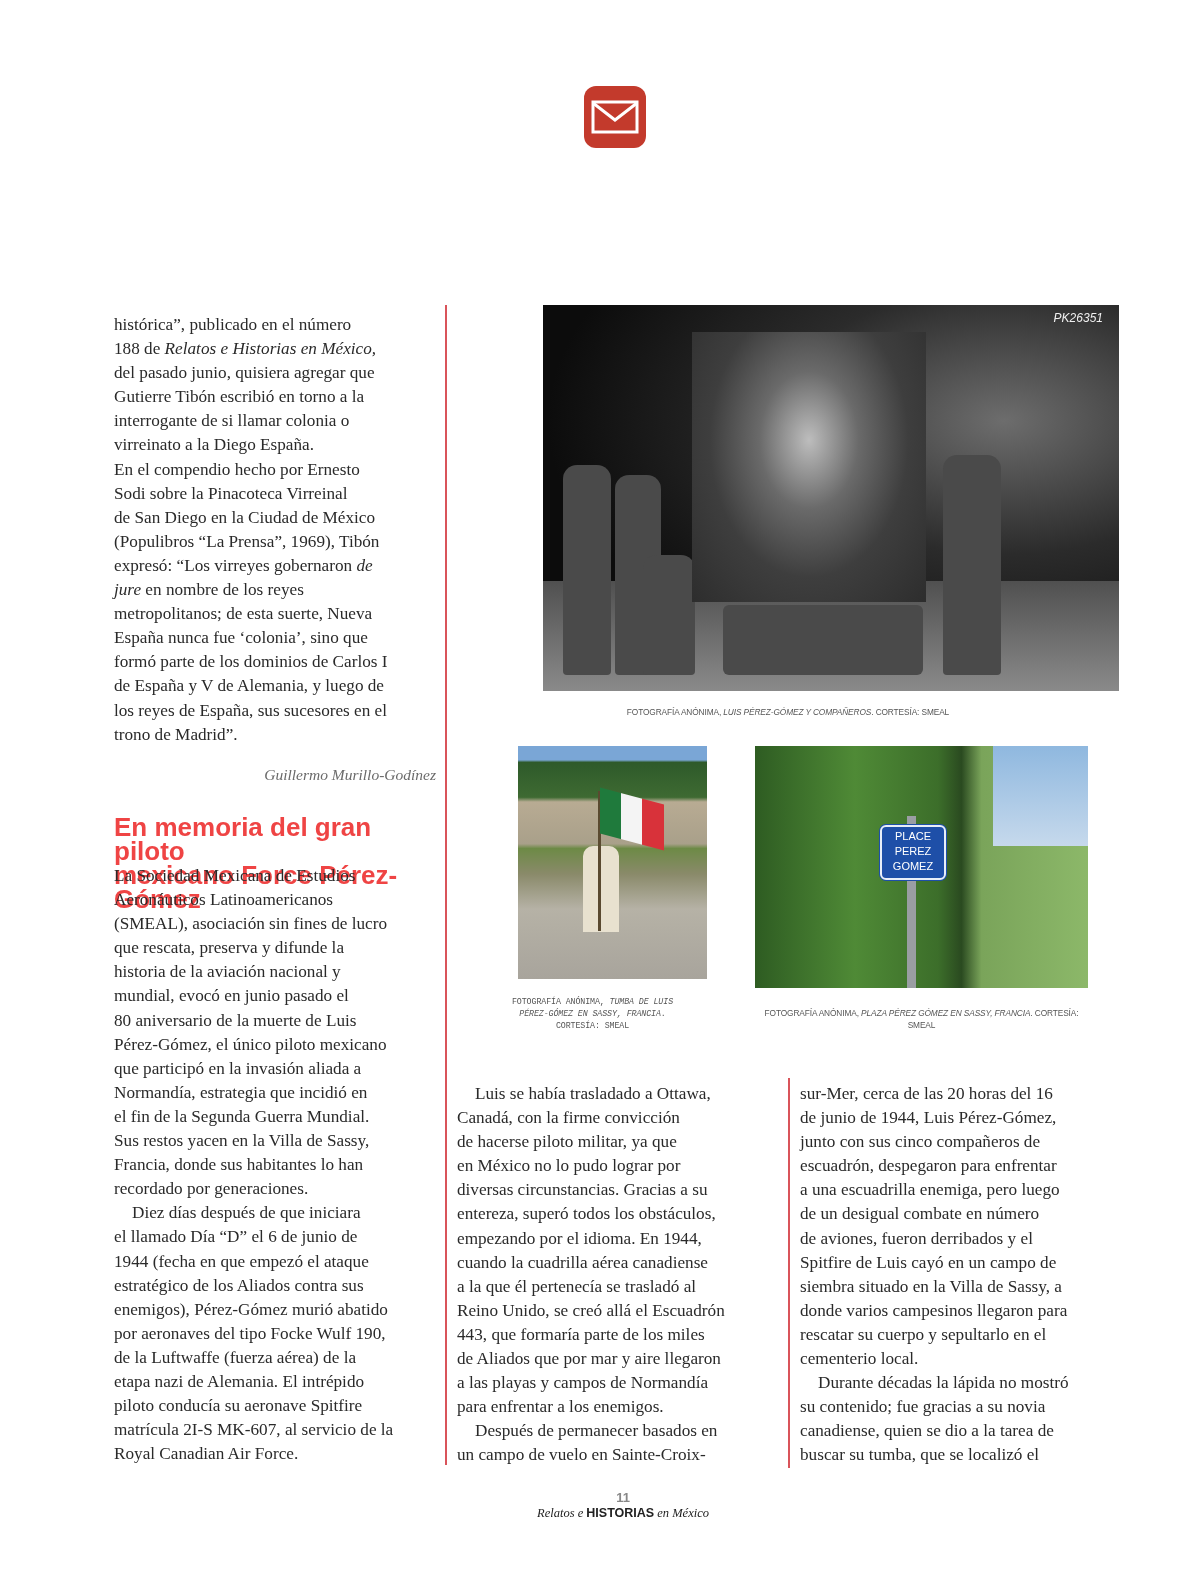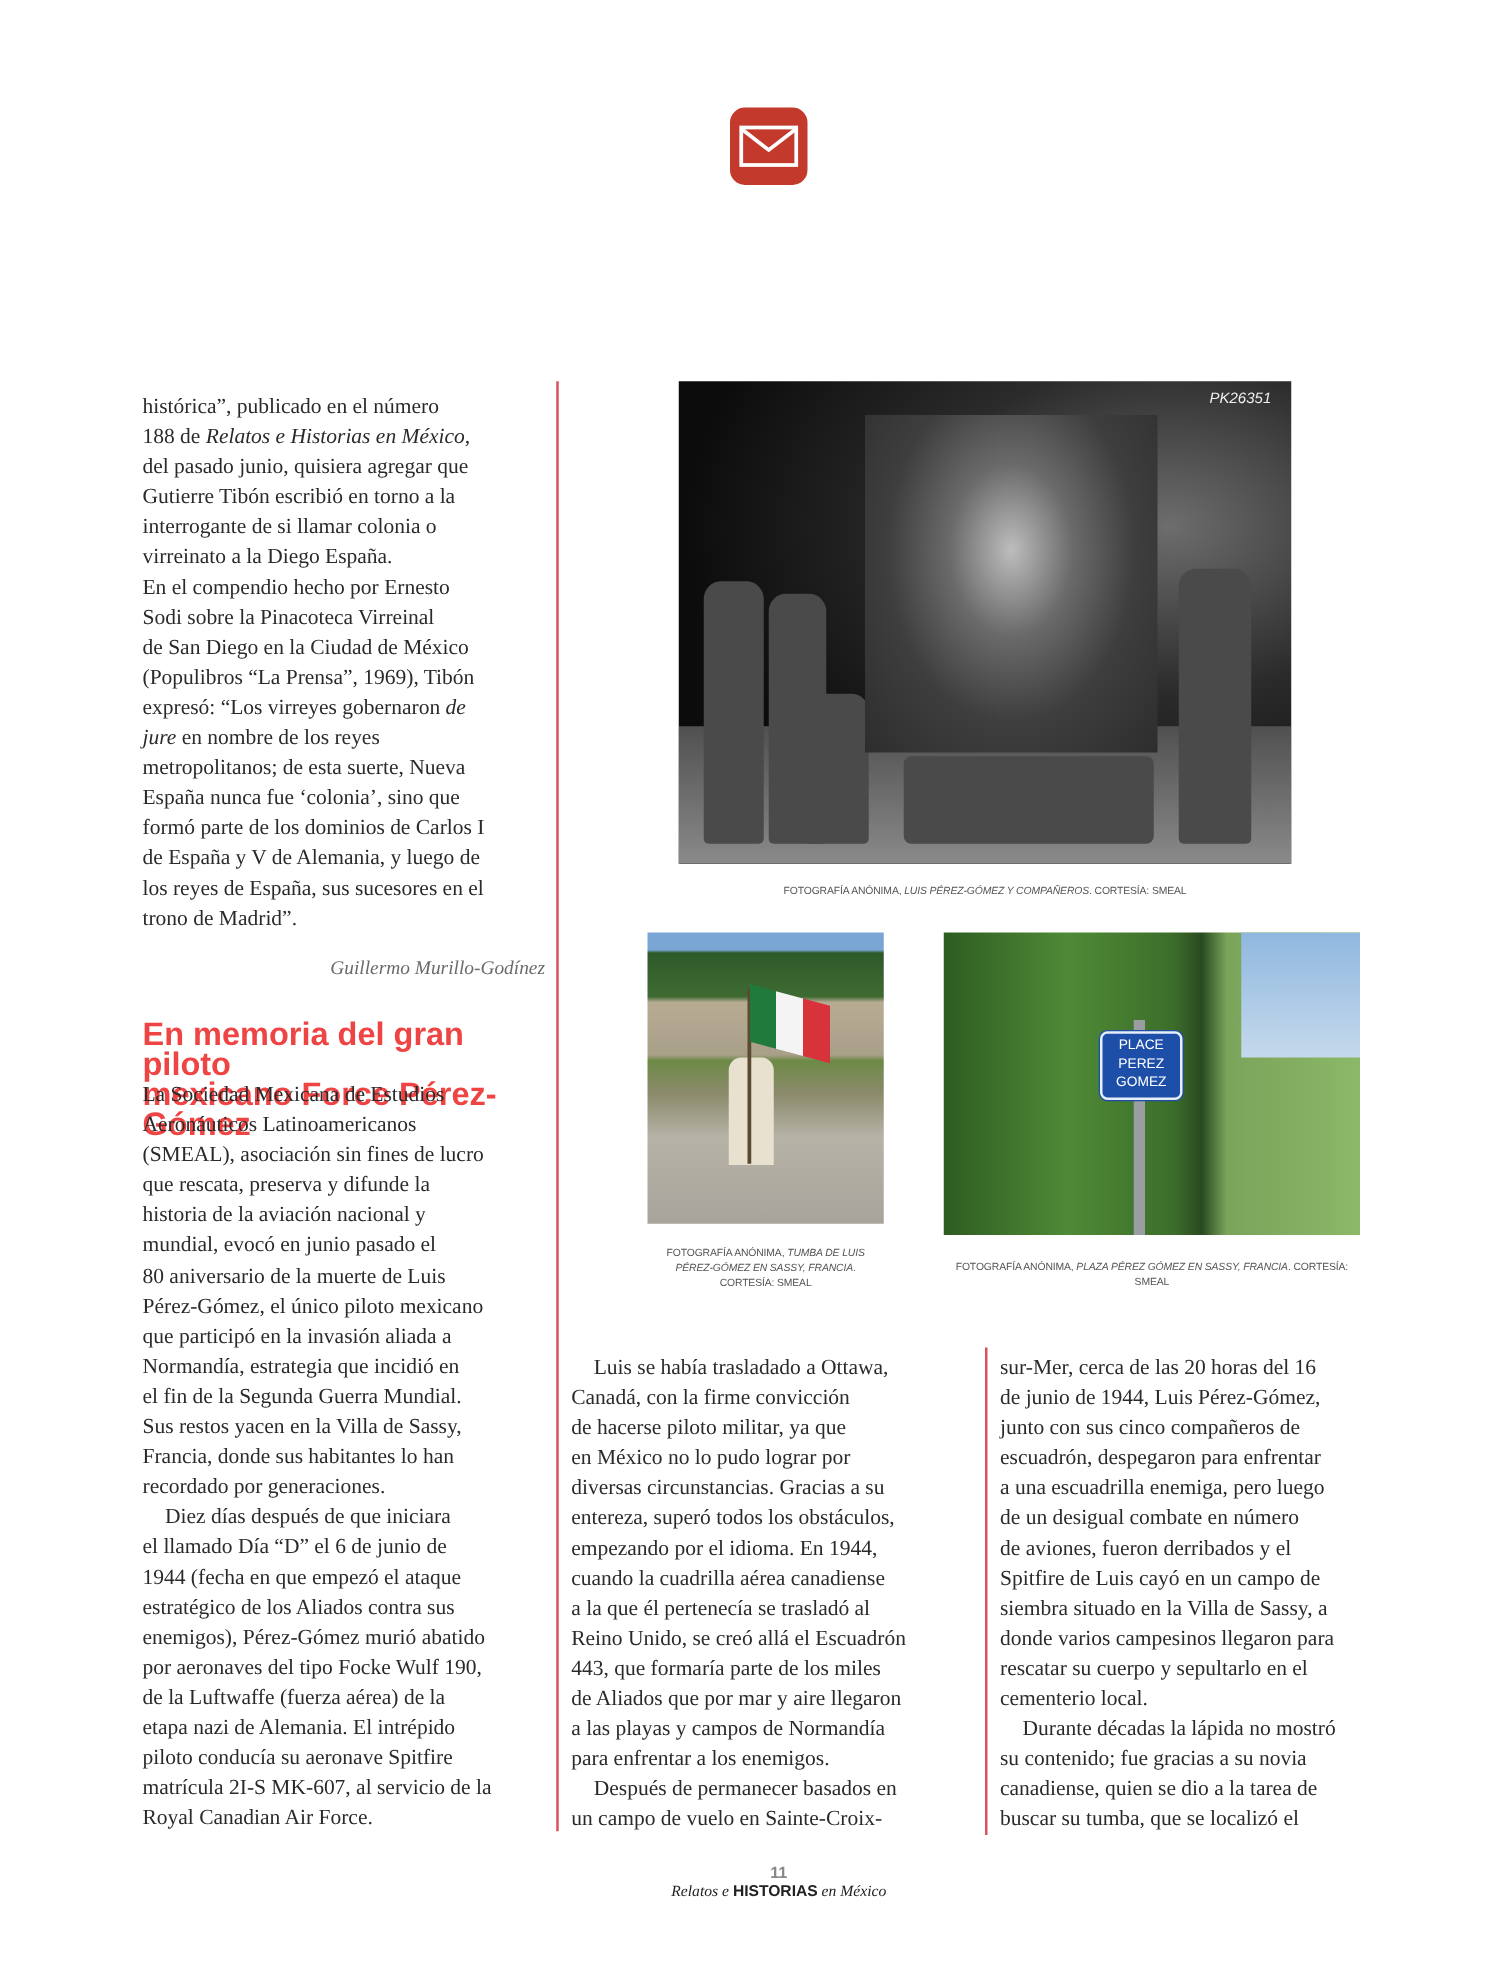--- a/index.html
+++ b/index.html
@@ -19,21 +19,21 @@
   .col3 { left: 800px; top: 1082px; width: 322px; }
   .line { display: block; white-space: nowrap; }
   .sig { display: block; text-align: right; font-style: italic; color: #6a6a6a; font-size: 15.5px; margin-top: 16px; }
 
   .heading { position: absolute; left: 114px; top: 815px; width: 330px;
              font-family: "Liberation Sans", "DejaVu Sans", sans-serif; font-weight: bold;
              color: #ef4444; font-size: 26px; line-height: 24px; }
   .col1b { left: 114px; top: 864px; width: 322px; }
 
   .photo { position: absolute; overflow: hidden; }
-  .photo-main { left: 543px; top: 305px; width: 490px; height: 386px;
+  .photo-main { left: 543px; top: 305px; width: 576px; height: 386px;
                 background: radial-gradient(ellipse at 80% 30%, #6d6d6d 0%, #2b2b2b 35%, #0c0c0c 70%); }
   .photo-main .inset { position: absolute; left: 149px; top: 27px; width: 234px; height: 270px;
                 background: radial-gradient(ellipse at 50% 40%, #bdbdbd 0%, #6a6a6a 30%, #3e3e3e 60%, #2d2d2d 100%); }
   .photo-main .ground { position: absolute; left: 0; bottom: 0; width: 100%; height: 110px;
                 background: linear-gradient(#505050, #8a8a8a); }
   .photo-main .fig { position: absolute; background: #4a4a4a; border-radius: 14px 14px 4px 4px; }
   .photo-main .stamp { position: absolute; right: 16px; top: 6px; color: #f0f0f0; font-style: italic;
                 font-family: "Liberation Sans", sans-serif; font-size: 12px; }
 
   .photo-grave { left: 518px; top: 746px; width: 189px; height: 233px;
@@ -49,21 +49,21 @@
   .photo-plaza .post { position: absolute; left: 152px; top: 70px; width: 9px; height: 172px; background: #9a9ea3; }
   .photo-plaza .sign { position: absolute; left: 125px; top: 79px; width: 66px; height: 55px; background: #1e4fa8;
                  border: 2px solid #e8eef8; border-radius: 6px; box-shadow: 0 0 0 1px #1e4fa8;
                  color: #fff; font-family: "Liberation Sans Narrow", "Liberation Sans", sans-serif; font-size: 11px;
                  line-height: 15px; text-align: center; padding-top: 2px; box-sizing: border-box; }
 
   .caption { position: absolute; font-family: "Liberation Sans", "DejaVu Sans", sans-serif;
              font-size: 8.3px; color: #555; letter-spacing: -0.1px; line-height: 12px; }
   .caption i { font-style: italic; }
   .cap-main { left: 543px; top: 706px; width: 490px; text-align: center; }
-  .cap-grave { left: 518px; top: 996px; width: 189px; text-align: center; }
+  .cap-grave { left: 498px; top: 996px; width: 189px; text-align: center; font-family: Liberation Mono, monospace; }
   .cap-plaza { left: 755px; top: 1007px; width: 333px; text-align: center; }
 
   .footer { position: absolute; left: 500px; top: 1491px; width: 246px; text-align: center; }
   .footer .pg { font-family: "Liberation Sans", sans-serif; font-weight: bold; color: #888; font-size: 13px; line-height: 14px; }
   .footer .mag { font-size: 12.5px; line-height: 16px; color: #222; }
   .footer .mag i { font-style: italic; }
   .footer .mag b { font-family: "Liberation Sans", sans-serif; font-weight: bold; }
 </style>
 </head>
 <body>

